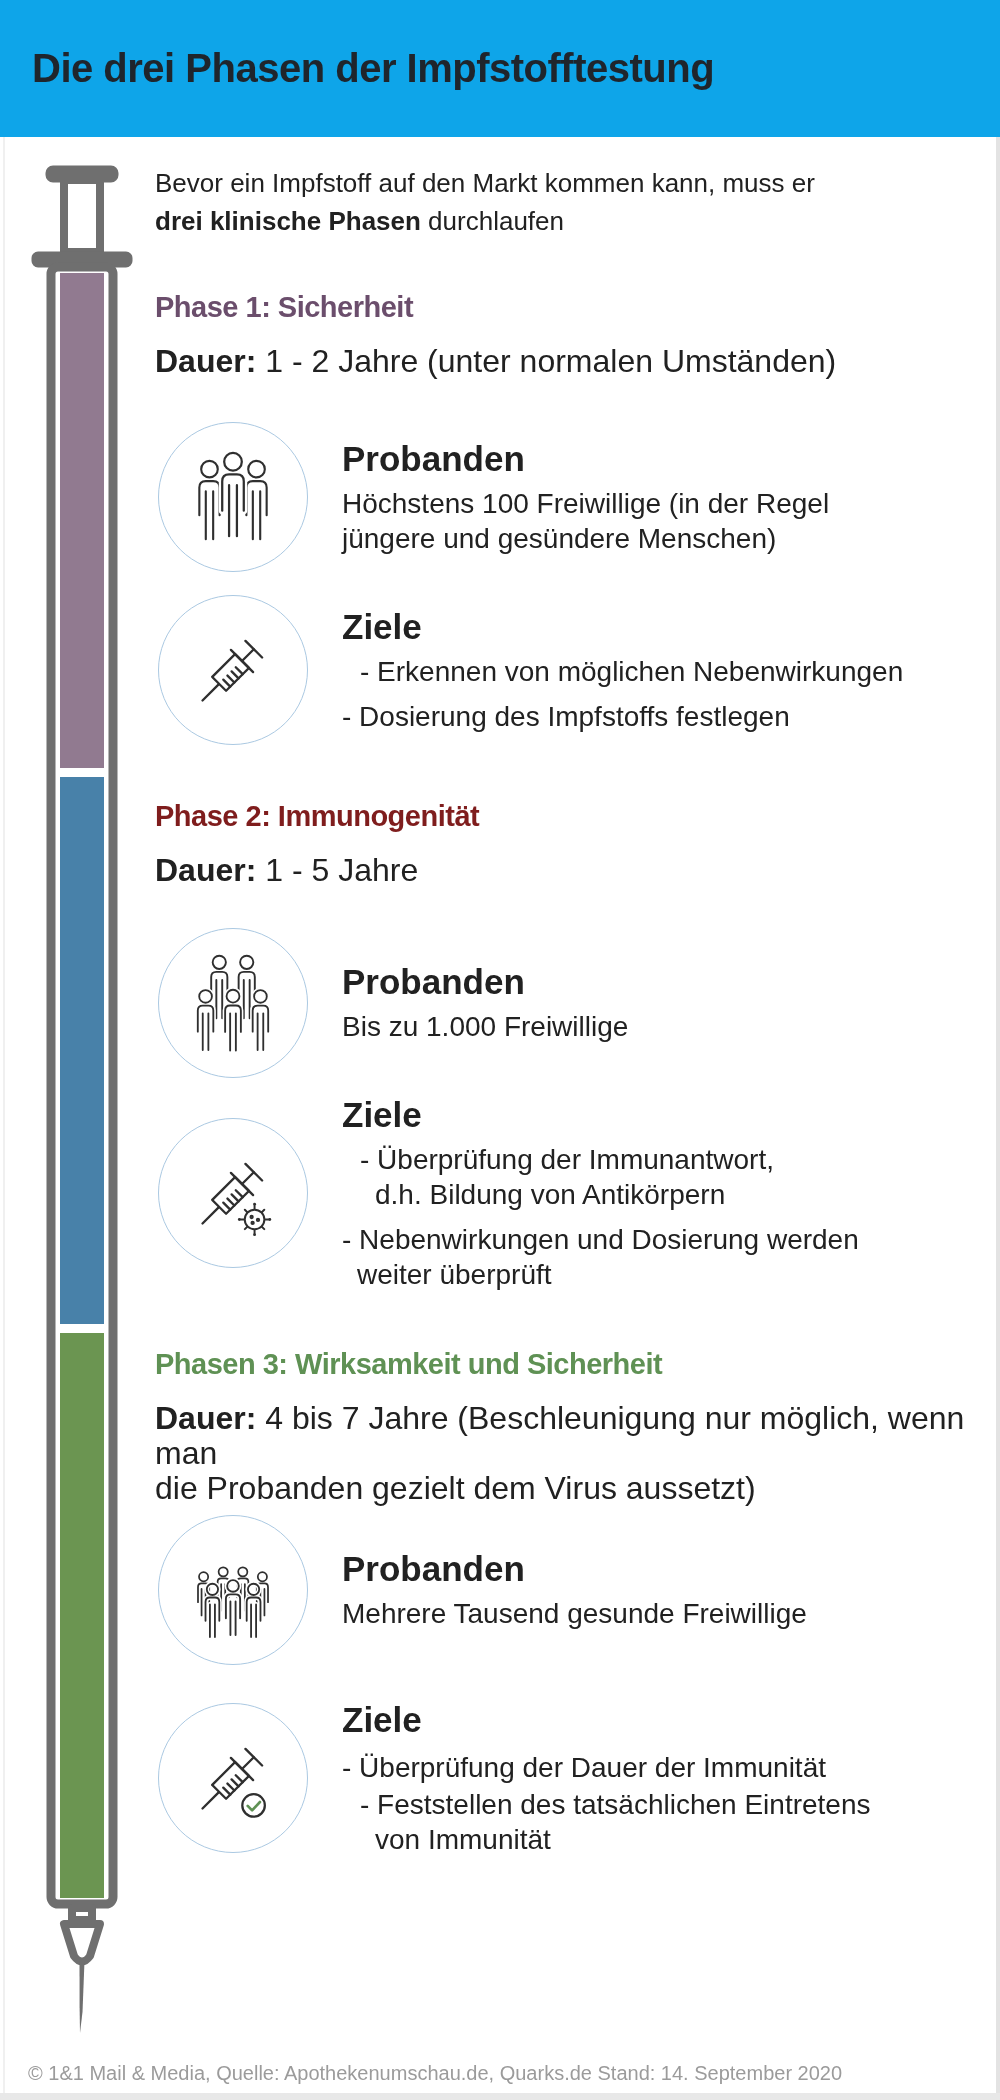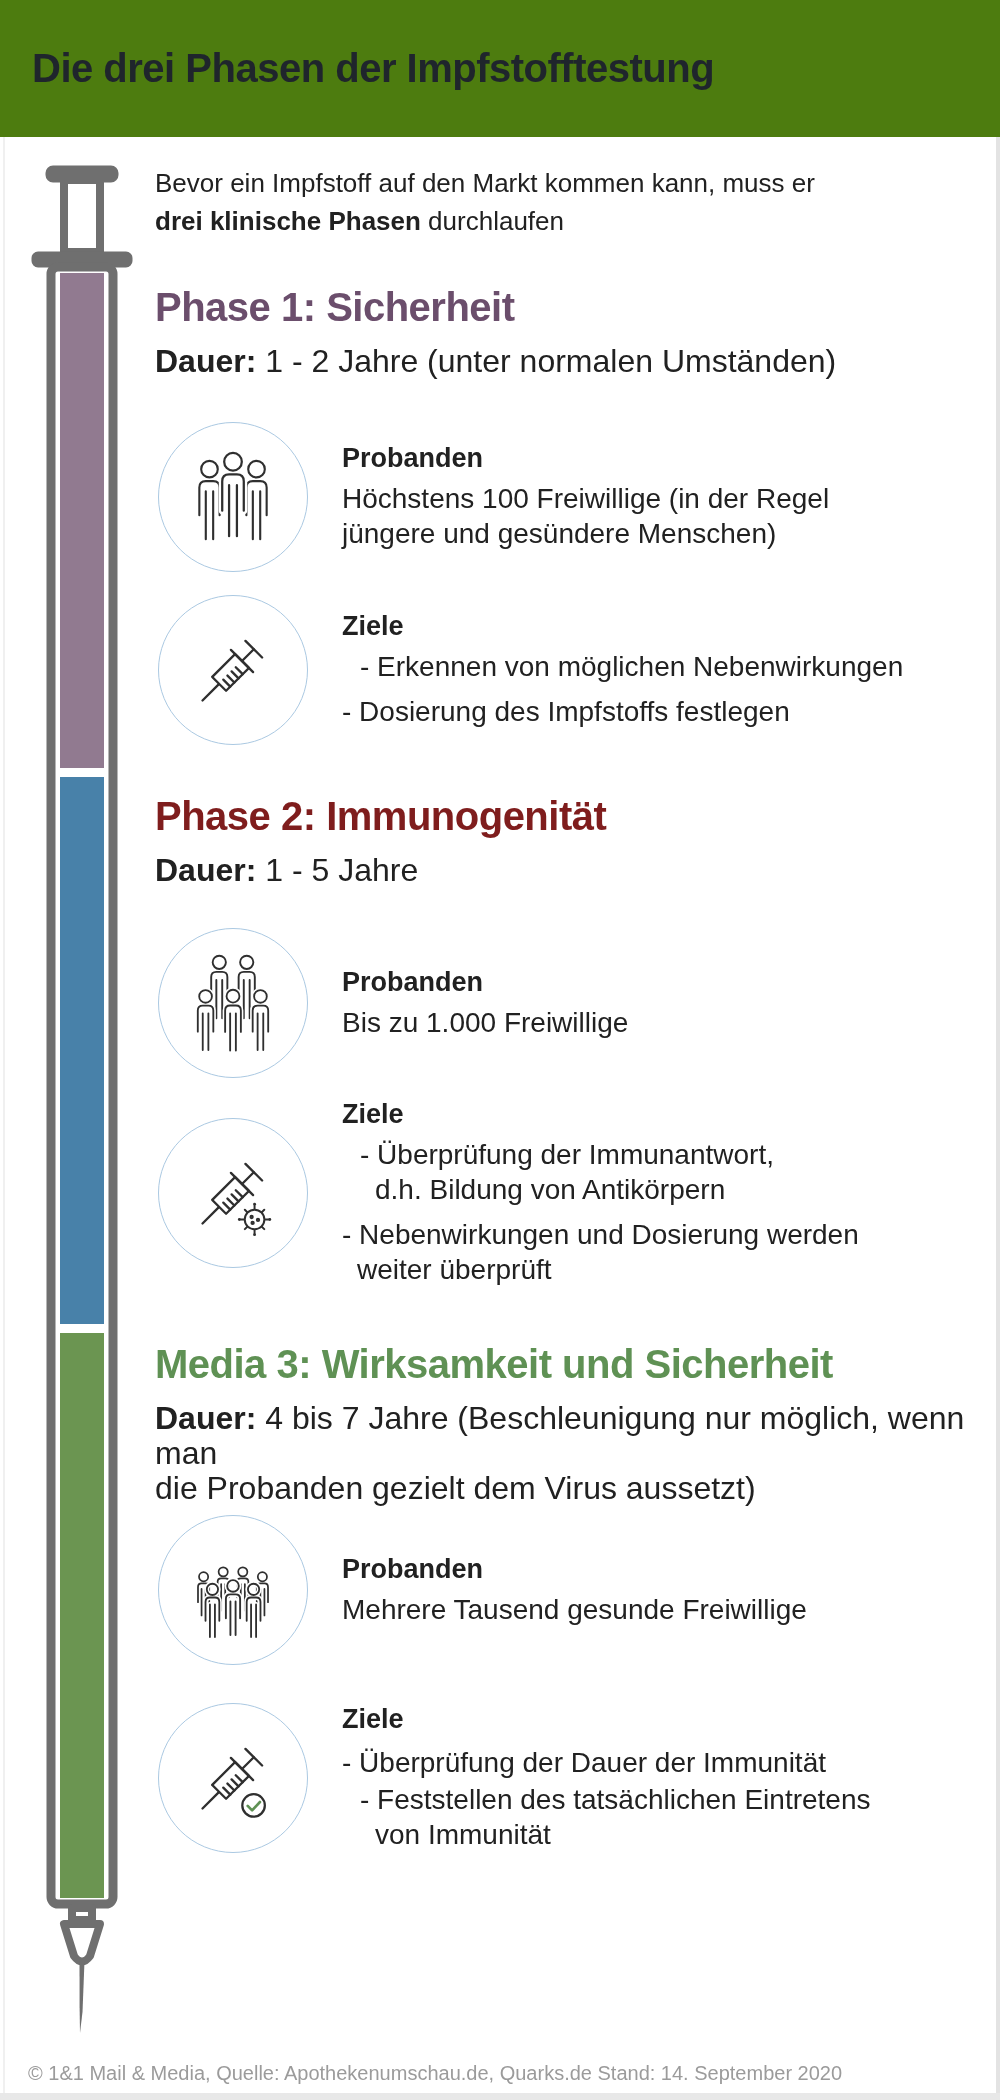--- a/index.html
+++ b/index.html
@@ -1,41 +1,41 @@
 <!DOCTYPE html>
 <html><head>
 <meta charset="utf-8">
 <style>
   html,body{margin:0;padding:0;background:#fff;}
   .page{position:relative;width:1000px;height:2100px;background:#ffffff;overflow:hidden;
         font-family:"Liberation Sans",sans-serif;color:#212121;}
 
   
-  .band{position:absolute;left:0;top:0;width:1000px;height:137px;background:#4d7c0f;
+  .band{position:absolute;left:0;top:0;width:1000px;height:137px;background:#0ea5e9;
         display:flex;align-items:center;padding-left:32px;box-sizing:border-box;}
   .band h1{margin:0;font-size:40px;font-weight:700;letter-spacing:-0.5px;color:#1f252c;}
 
   
   .intro{position:absolute;left:155px;top:164px;width:720px;font-size:26px;line-height:38px;margin:0;}
 
   
   .phase-head{position:absolute;left:155px;width:830px;}
   #ph1{top:282px}#ph2{top:791px}#ph3{top:1339px}
-  .phase-head h2{margin:0 0 12px 0;font-size:40px;line-height:50px;font-weight:700;letter-spacing:-0.5px;}
+  .phase-head h2{margin:0 0 12px 0;font-size:29px;line-height:50px;font-weight:700;letter-spacing:-0.5px;}
   .c0{color:#6b4e6c}.c1{color:#7f1d1d}.c2{color:#5f9154}
   .dauer{margin:0;font-size:32px;line-height:35px;}
   .preline{white-space:pre-line;}
 
   
   .row{position:absolute;left:158px;width:800px;height:150px;display:flex;align-items:center;gap:34px;}
   #r1{top:422px}#r2{top:595px}#r3{top:928px}#r4{top:1118px}#r5{top:1515px}#r6{top:1703px}
   .circle{width:150px;height:150px;box-sizing:border-box;border:1.5px solid #abc9e2;border-radius:50%;
           background:#fff;display:flex;align-items:center;justify-content:center;flex:none;}
   .rowtext{flex:1;}
-  .label{font-size:27px;font-weight:700;margin-bottom:7px;}
+  .label{font-size:35px;font-weight:700;margin-bottom:7px;}
   .btext{font-size:28px;line-height:35px;white-space:pre-line;}
   .bullet{padding-left:15px;text-indent:-15px;margin-top:10px;}
   .bullet.first{margin-top:2px;margin-left:18px;}
 
   
   .footer{position:absolute;left:28px;top:2062px;font-size:20px;color:#9b9b9b;}
   .edge-b{position:absolute;left:0;top:2093px;width:1000px;height:7px;background:#e8e8e8;}
   .edge-r{position:absolute;left:996px;top:137px;width:4px;height:1956px;background:#e3e3e3;}
   .edge-l{position:absolute;left:3px;top:137px;width:2px;height:1956px;background:#f0f0f0;}
 
@@ -173,21 +173,21 @@
     <div class="rowtext">
       <div class="label">Ziele</div>
       <div class="btext bullet first">- Überprüfung der Immunantwort,
 d.h. Bildung von Antikörpern</div>
       <div class="btext bullet">- Nebenwirkungen und Dosierung werden
 weiter überprüft</div>
     </div>
   </div>
 
   <section class="phase-head" id="ph3">
-    <h2 class="c2">Media 3: Wirksamkeit und Sicherheit</h2>
+    <h2 class="c2">Phasen 3: Wirksamkeit und Sicherheit</h2>
     <p class="dauer"><strong>Dauer:</strong> <span class="preline">4 bis 7 Jahre (Beschleunigung nur möglich, wenn man
 die Probanden gezielt dem Virus aussetzt)</span></p>
   </section>
 
   <div class="row" id="r5">
     <div class="circle">
       <svg width="98" height="98" viewBox="0 0 100 100" stroke="#2f2f2f">
         <use href="#person" transform="translate(20,50) scale(0.52)" stroke="#fff" stroke-width="8"></use>
         <use href="#person" transform="translate(20,50) scale(0.52)" stroke-width="3.4"></use>
         <use href="#person" transform="translate(40,45) scale(0.52)" stroke="#fff" stroke-width="8"></use>

